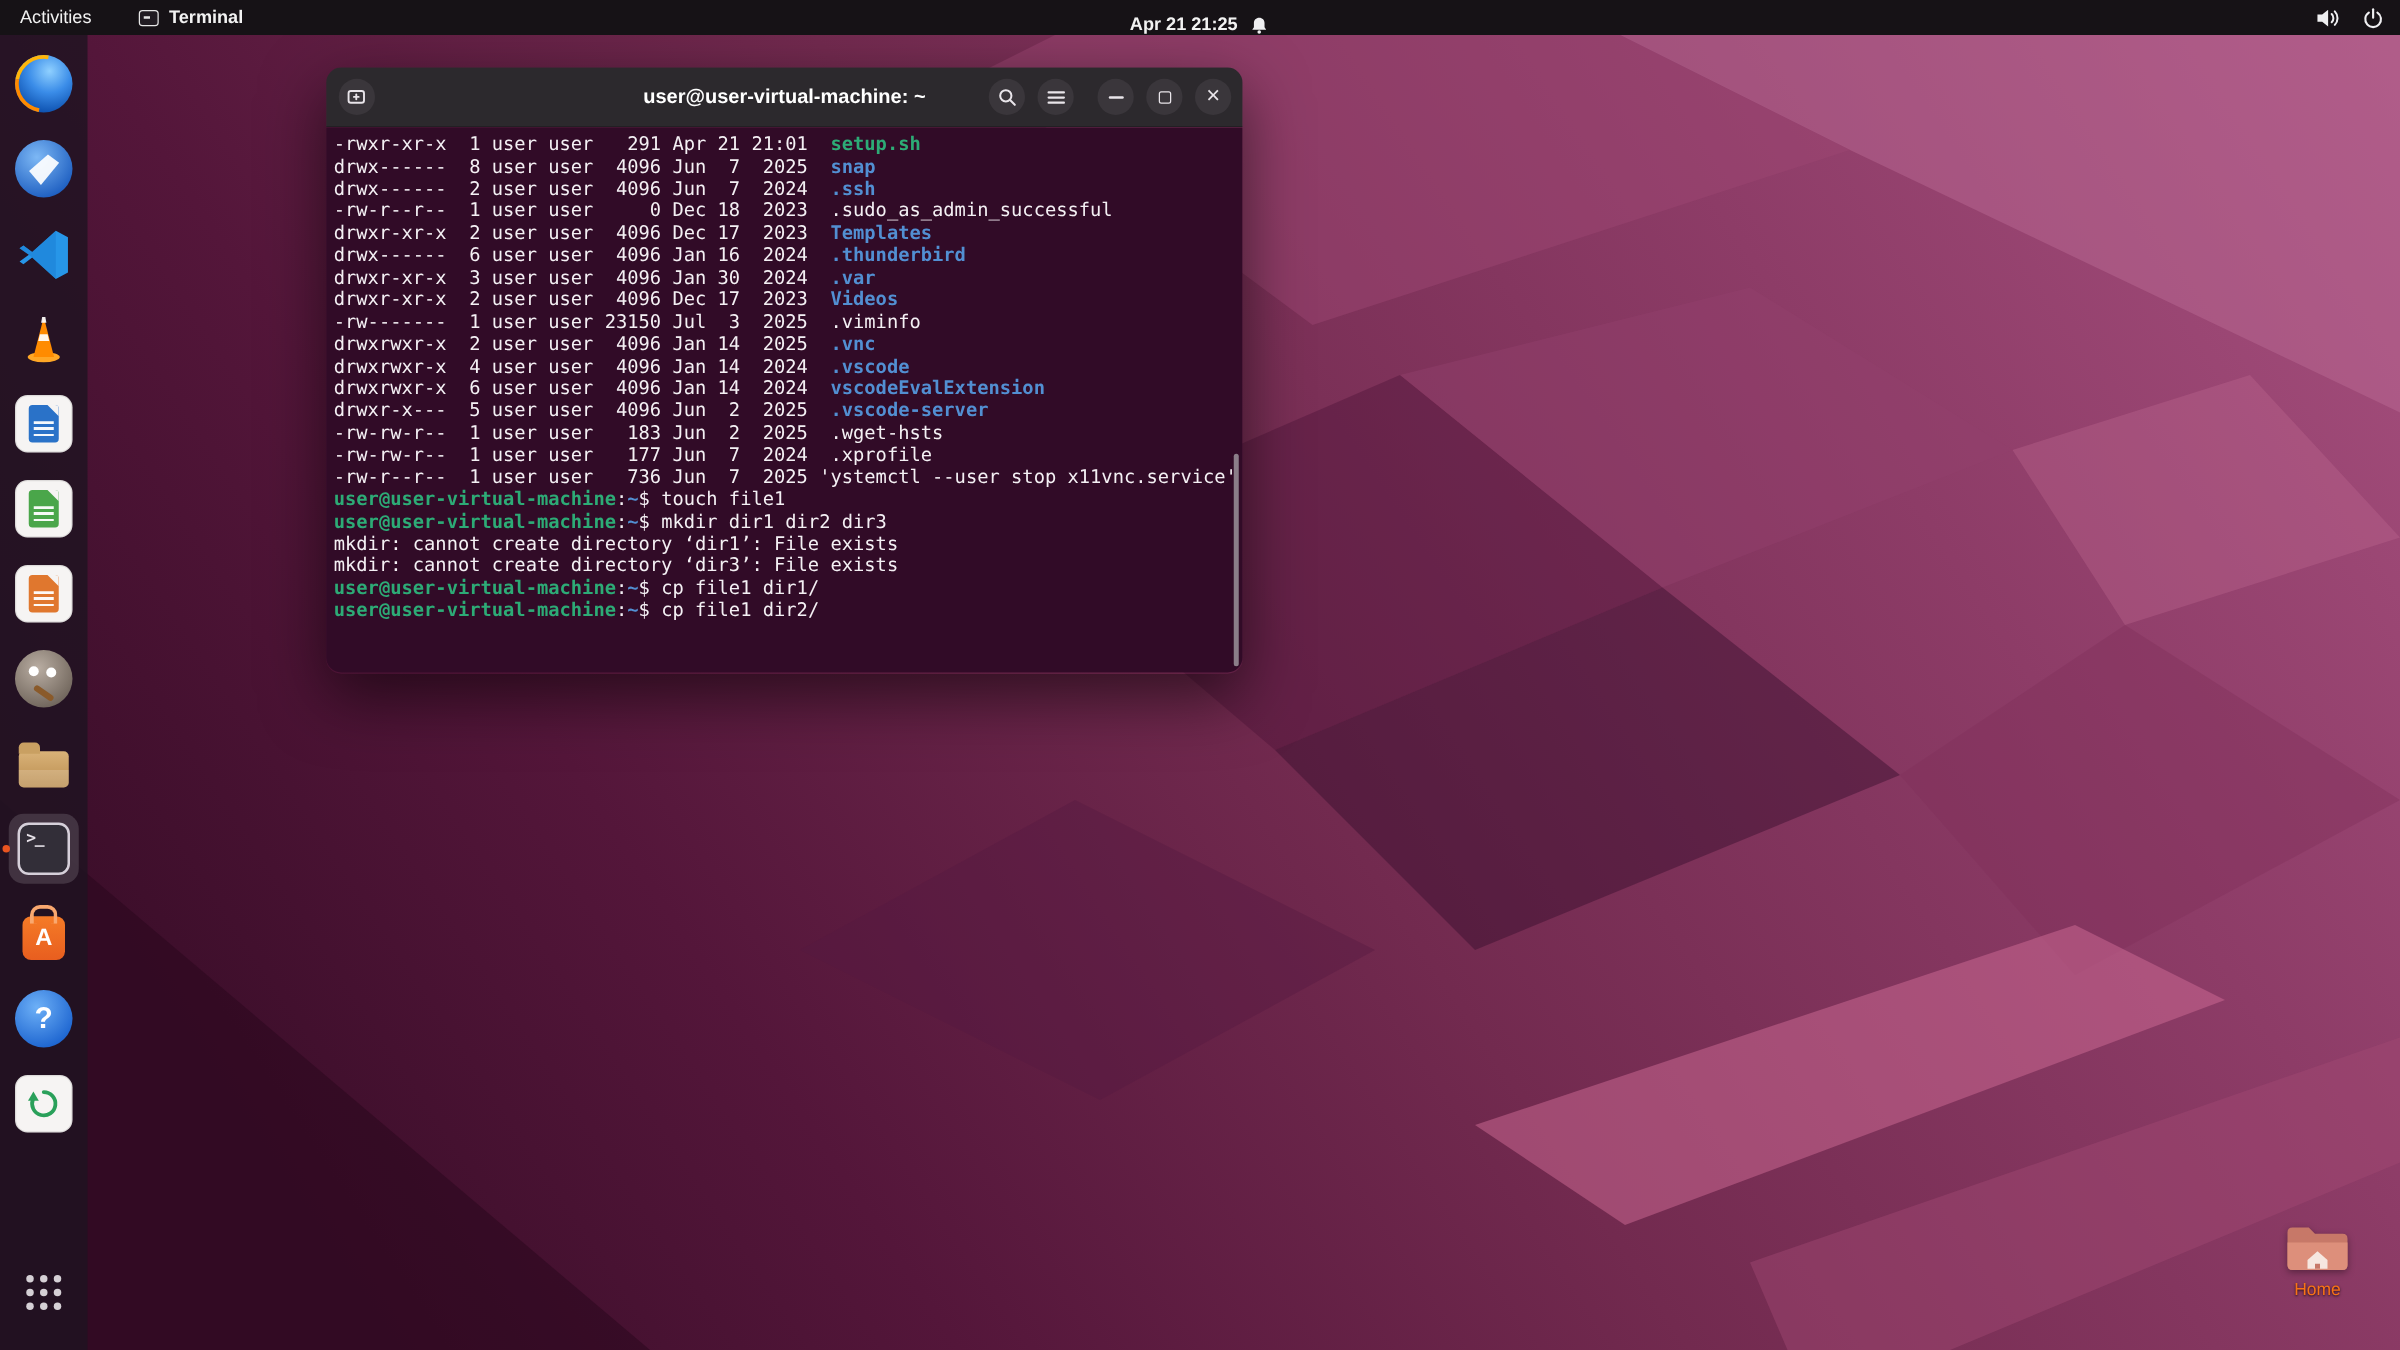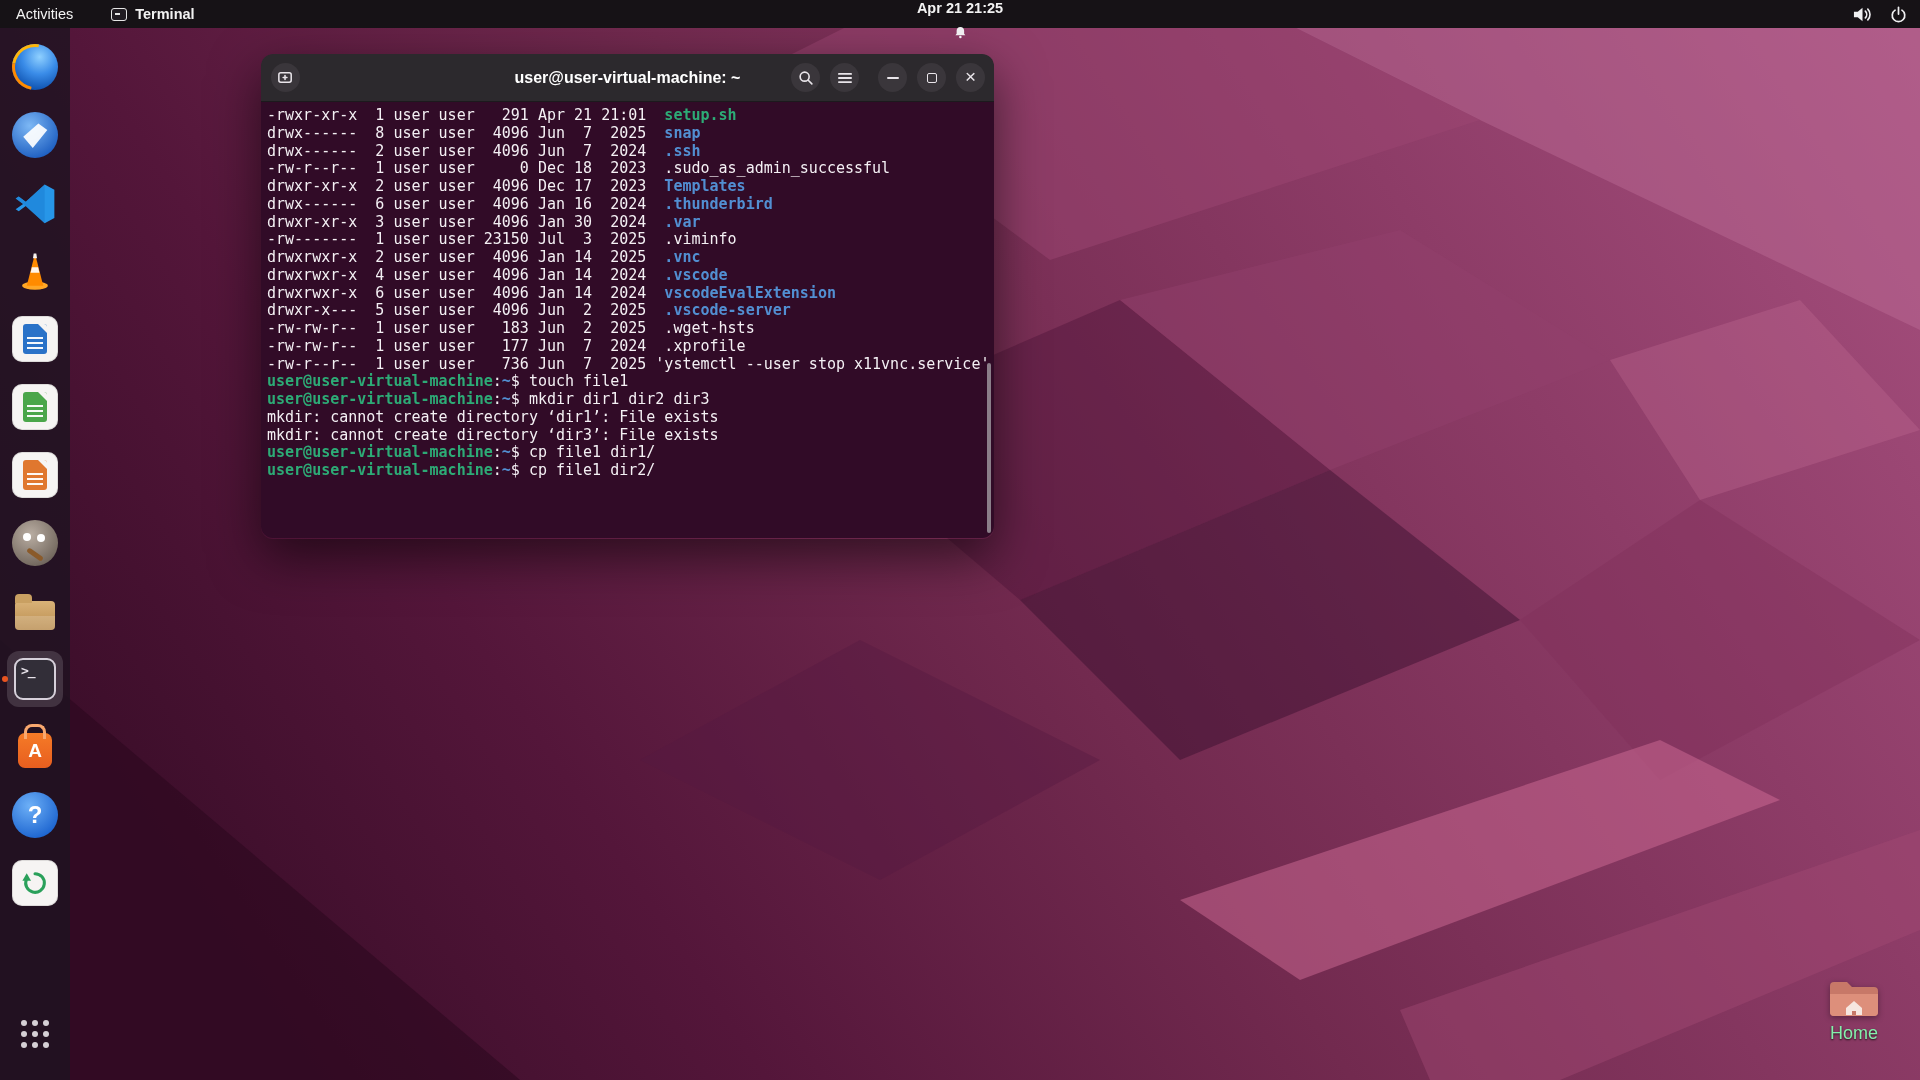--- a/index.html
+++ b/index.html
@@ -8,21 +8,21 @@
   .wallpaper { position:absolute; inset:0; z-index:0; }
 
   
   .topbar { position:absolute; top:0; left:0; width:1920px; height:28px; background:#161216; color:#f2f2f2;
             display:flex; align-items:center; z-index:30; font-size:14.5px; }
   .tb-left { display:flex; align-items:center; gap:38px; padding-left:16px; }
   .tb-item { display:flex; align-items:center; gap:8px; height:28px; cursor:default; }
   .tb-item.app { font-weight:600; }
   .mini-term { display:inline-block; width:16px; height:13px; border:1px solid #e6e6e6; border-radius:3px; background:#211c22; position:relative; }
   .mini-term::after { content:""; position:absolute; left:3px; top:4px; width:5px; height:2px; background:#e6e6e6; }
-  .tb-center { position:absolute; left:50%; top:0; transform:translateX(-50%); height:40px; display:flex; align-items:center; gap:9px; font-weight:600;flex-direction:column; }
+  .tb-center { position:absolute; left:50%; top:0; transform:translateX(-50%); height:40px; display:flex; align-items:center; gap:9px; font-weight:600; }
   .tb-right { margin-left:auto; display:flex; align-items:center; gap:16px; padding-right:12px; height:28px; }
   .tb-icon { display:block; }
 
   
   .dock { position:absolute; left:0; top:28px; bottom:0; width:70px; background:rgba(30,20,33,.82);
           display:flex; flex-direction:column; align-items:center; gap:12px; padding-top:11px; z-index:20; }
   .dock-item { width:56px; height:56px; min-height:56px; display:flex; align-items:center; justify-content:center; position:relative; border-radius:12px; }
   .dock-item.active { background:rgba(255,255,255,.14); }
   .dock-item.active::before { content:""; position:absolute; left:-5px; top:50%; transform:translateY(-50%);
           width:6px; height:6px; border-radius:50%; background:var(--accent,#e95420); }
@@ -103,21 +103,21 @@
           padding:5px 0 0 6px; position:relative; overflow:hidden; }
   .tline { white-space:pre; font-family:"DejaVu Sans Mono",monospace; font-size:15px; line-height:17.75px; }
   .c-fg    { color:var(--t-fg,#f4f0f4); }
   .c-green { color:var(--t-green,#2dab76); font-weight:bold; }
   .c-blue  { color:var(--t-blue,#528fd2); font-weight:bold;text-align:right; }
   .term-scroll { position:absolute; right:3px; bottom:5px; width:4px; height:170px; background:#9b939b; border-radius:2px; opacity:.85; }
 
   
   .home { position:absolute; left:1822px; top:978px; width:64px; display:flex; flex-direction:column; align-items:center; gap:3px; z-index:5; }
   .home-folder { width:52px; height:42px; display:block; filter:drop-shadow(0 2px 3px rgba(0,0,0,.35)); }
-  .home-label { font-size:18px; color:#86efac; text-shadow:0 1px 2px rgba(0,0,0,.85); }
+  .home-label { font-size:14px; color:#f97316; text-shadow:0 1px 2px rgba(0,0,0,.85); }
 </style>
 </head>
 <body>
 
 <div class="desktop">
 
   <svg class="wallpaper" viewBox="0 0 1920 1080" preserveAspectRatio="none">
     <defs>
       <linearGradient id="wg" gradientUnits="userSpaceOnUse" x1="1920" y1="0" x2="300" y2="1080">
         <stop offset="0" stop-color="#a85180"></stop>
@@ -283,20 +283,21 @@
     </div>
     <div class="term-body">
       <div>
           <div class="tline"><span class="c-fg">-rwxr-xr-x  1 user user   291 Apr 21 21:01  </span><span class="c-green">setup.sh</span></div>
           <div class="tline"><span class="c-fg">drwx------  8 user user  4096 Jun  7  2025  </span><span class="c-blue">snap</span></div>
           <div class="tline"><span class="c-fg">drwx------  2 user user  4096 Jun  7  2024  </span><span class="c-blue">.ssh</span></div>
           <div class="tline"><span class="c-fg">-rw-r--r--  1 user user     0 Dec 18  2023  .sudo_as_admin_successful</span></div>
           <div class="tline"><span class="c-fg">drwxr-xr-x  2 user user  4096 Dec 17  2023  </span><span class="c-blue">Templates</span></div>
           <div class="tline"><span class="c-fg">drwx------  6 user user  4096 Jan 16  2024  </span><span class="c-blue">.thunderbird</span></div>
           <div class="tline"><span class="c-fg">drwxr-xr-x  3 user user  4096 Jan 30  2024  </span><span class="c-blue">.var</span></div>
+          <div class="tline"><span class="c-fg">drwxr-xr-x  2 user user  4096 Dec 17  2023  </span><span class="c-blue">Videos</span></div>
           <div class="tline"><span class="c-fg">-rw-------  1 user user 23150 Jul  3  2025  .viminfo</span></div>
           <div class="tline"><span class="c-fg">drwxrwxr-x  2 user user  4096 Jan 14  2025  </span><span class="c-blue">.vnc</span></div>
           <div class="tline"><span class="c-fg">drwxrwxr-x  4 user user  4096 Jan 14  2024  </span><span class="c-blue">.vscode</span></div>
           <div class="tline"><span class="c-fg">drwxrwxr-x  6 user user  4096 Jan 14  2024  </span><span class="c-blue">vscodeEvalExtension</span></div>
           <div class="tline"><span class="c-fg">drwxr-x---  5 user user  4096 Jun  2  2025  </span><span class="c-blue">.vscode-server</span></div>
           <div class="tline"><span class="c-fg">-rw-rw-r--  1 user user   183 Jun  2  2025  .wget-hsts</span></div>
           <div class="tline"><span class="c-fg">-rw-rw-r--  1 user user   177 Jun  7  2024  .xprofile</span></div>
           <div class="tline"><span class="c-fg">-rw-r--r--  1 user user   736 Jun  7  2025 'ystemctl --user stop x11vnc.service'</span></div>
           <div class="tline"><span class="c-green">user@user-virtual-machine</span><span class="c-fg">:</span><span class="c-blue">~</span><span class="c-fg">$ touch file1</span></div>
           <div class="tline"><span class="c-green">user@user-virtual-machine</span><span class="c-fg">:</span><span class="c-blue">~</span><span class="c-fg">$ mkdir dir1 dir2 dir3</span></div>

